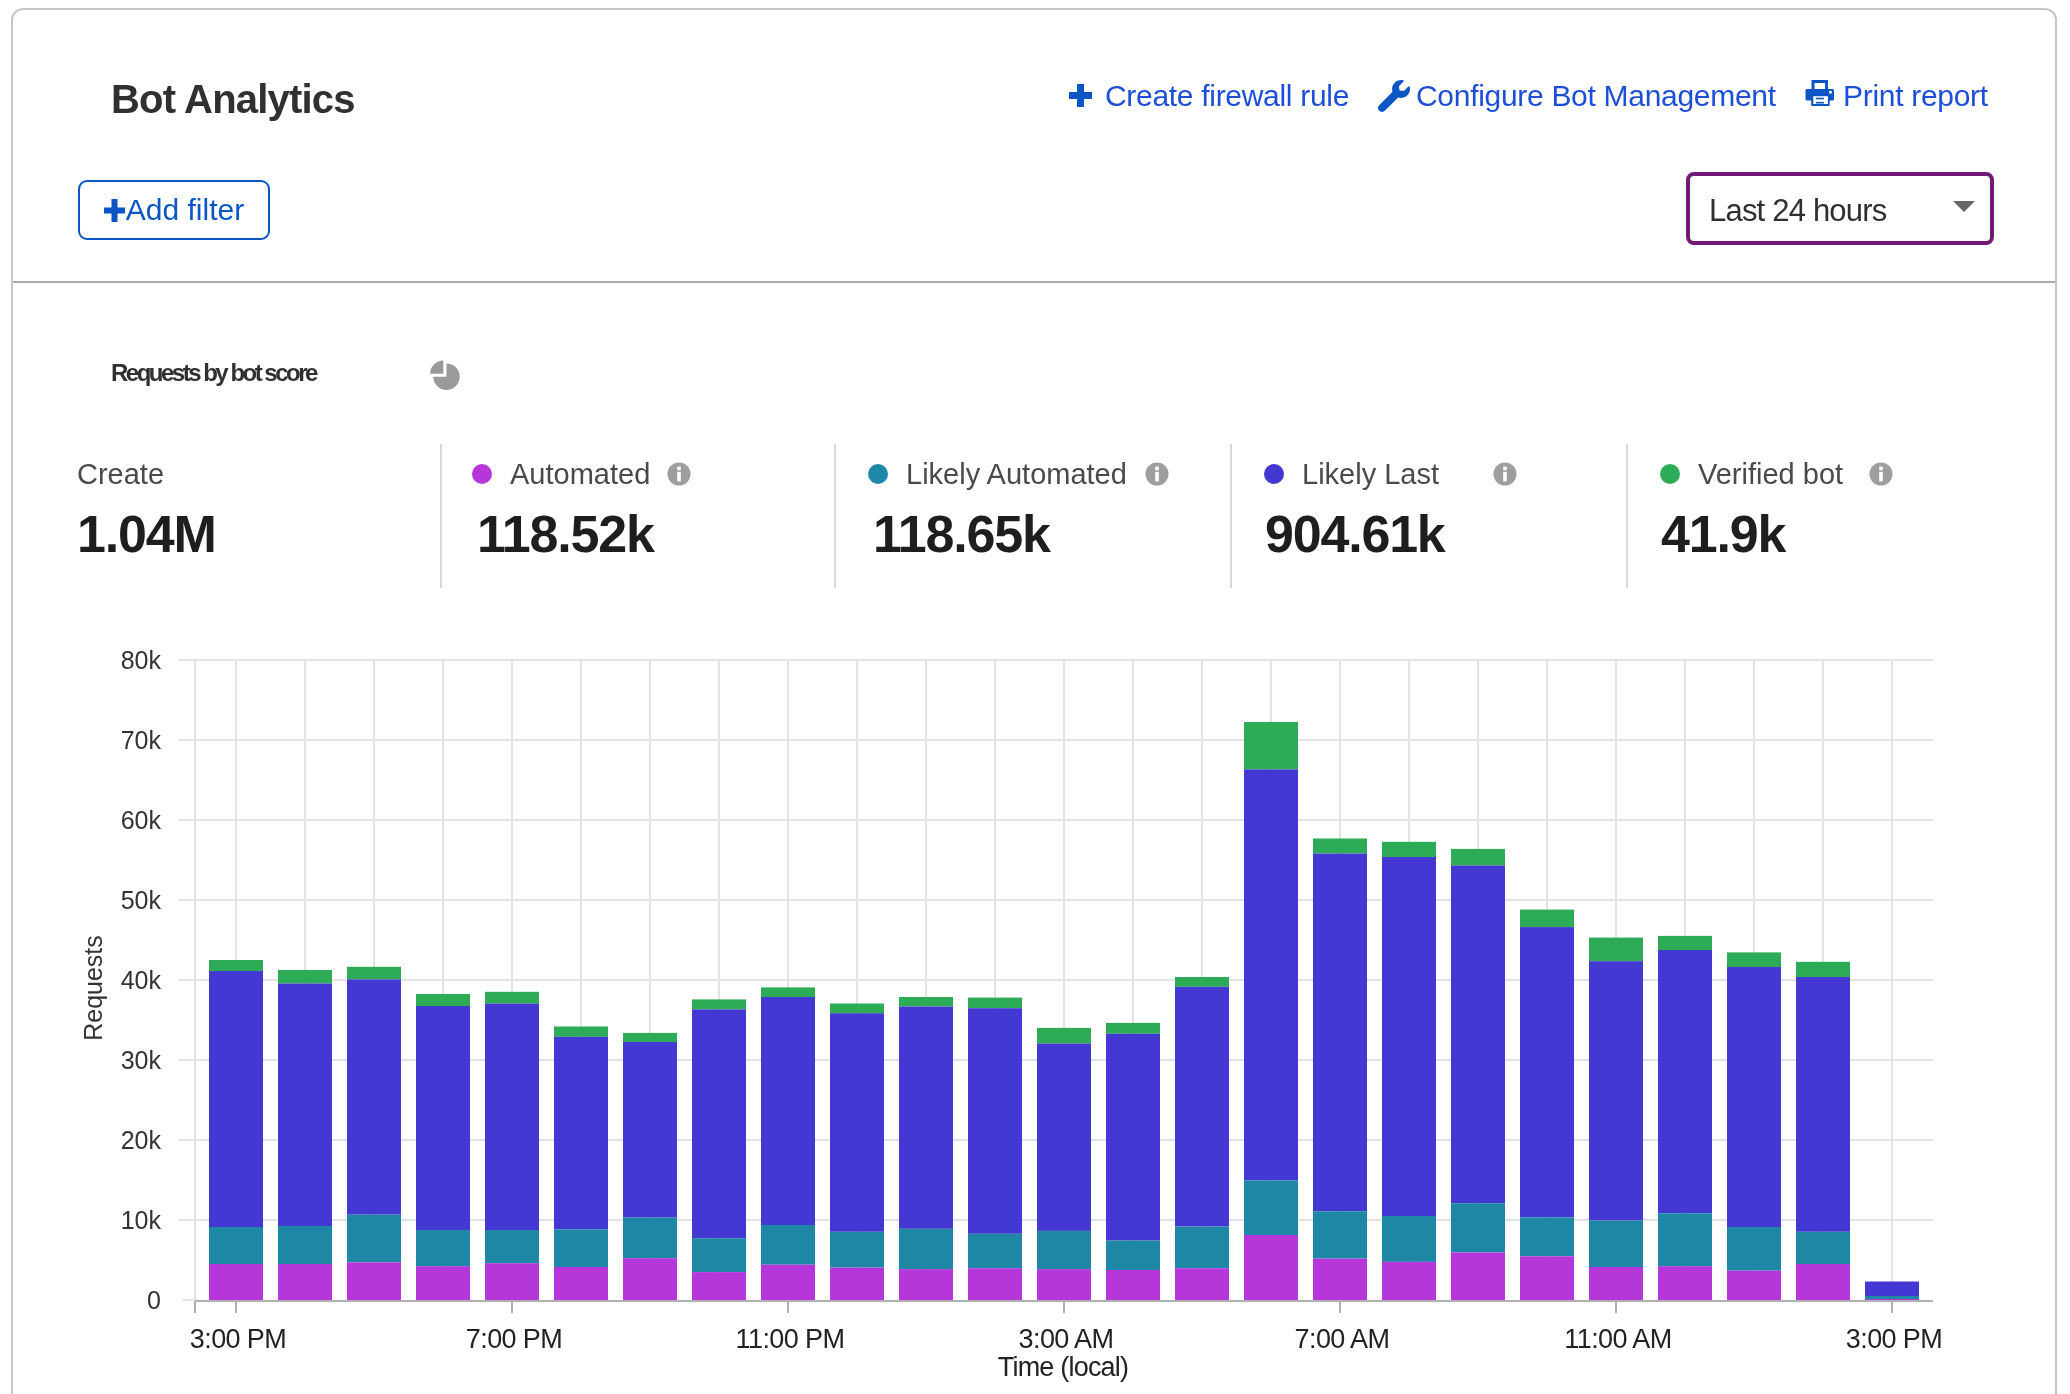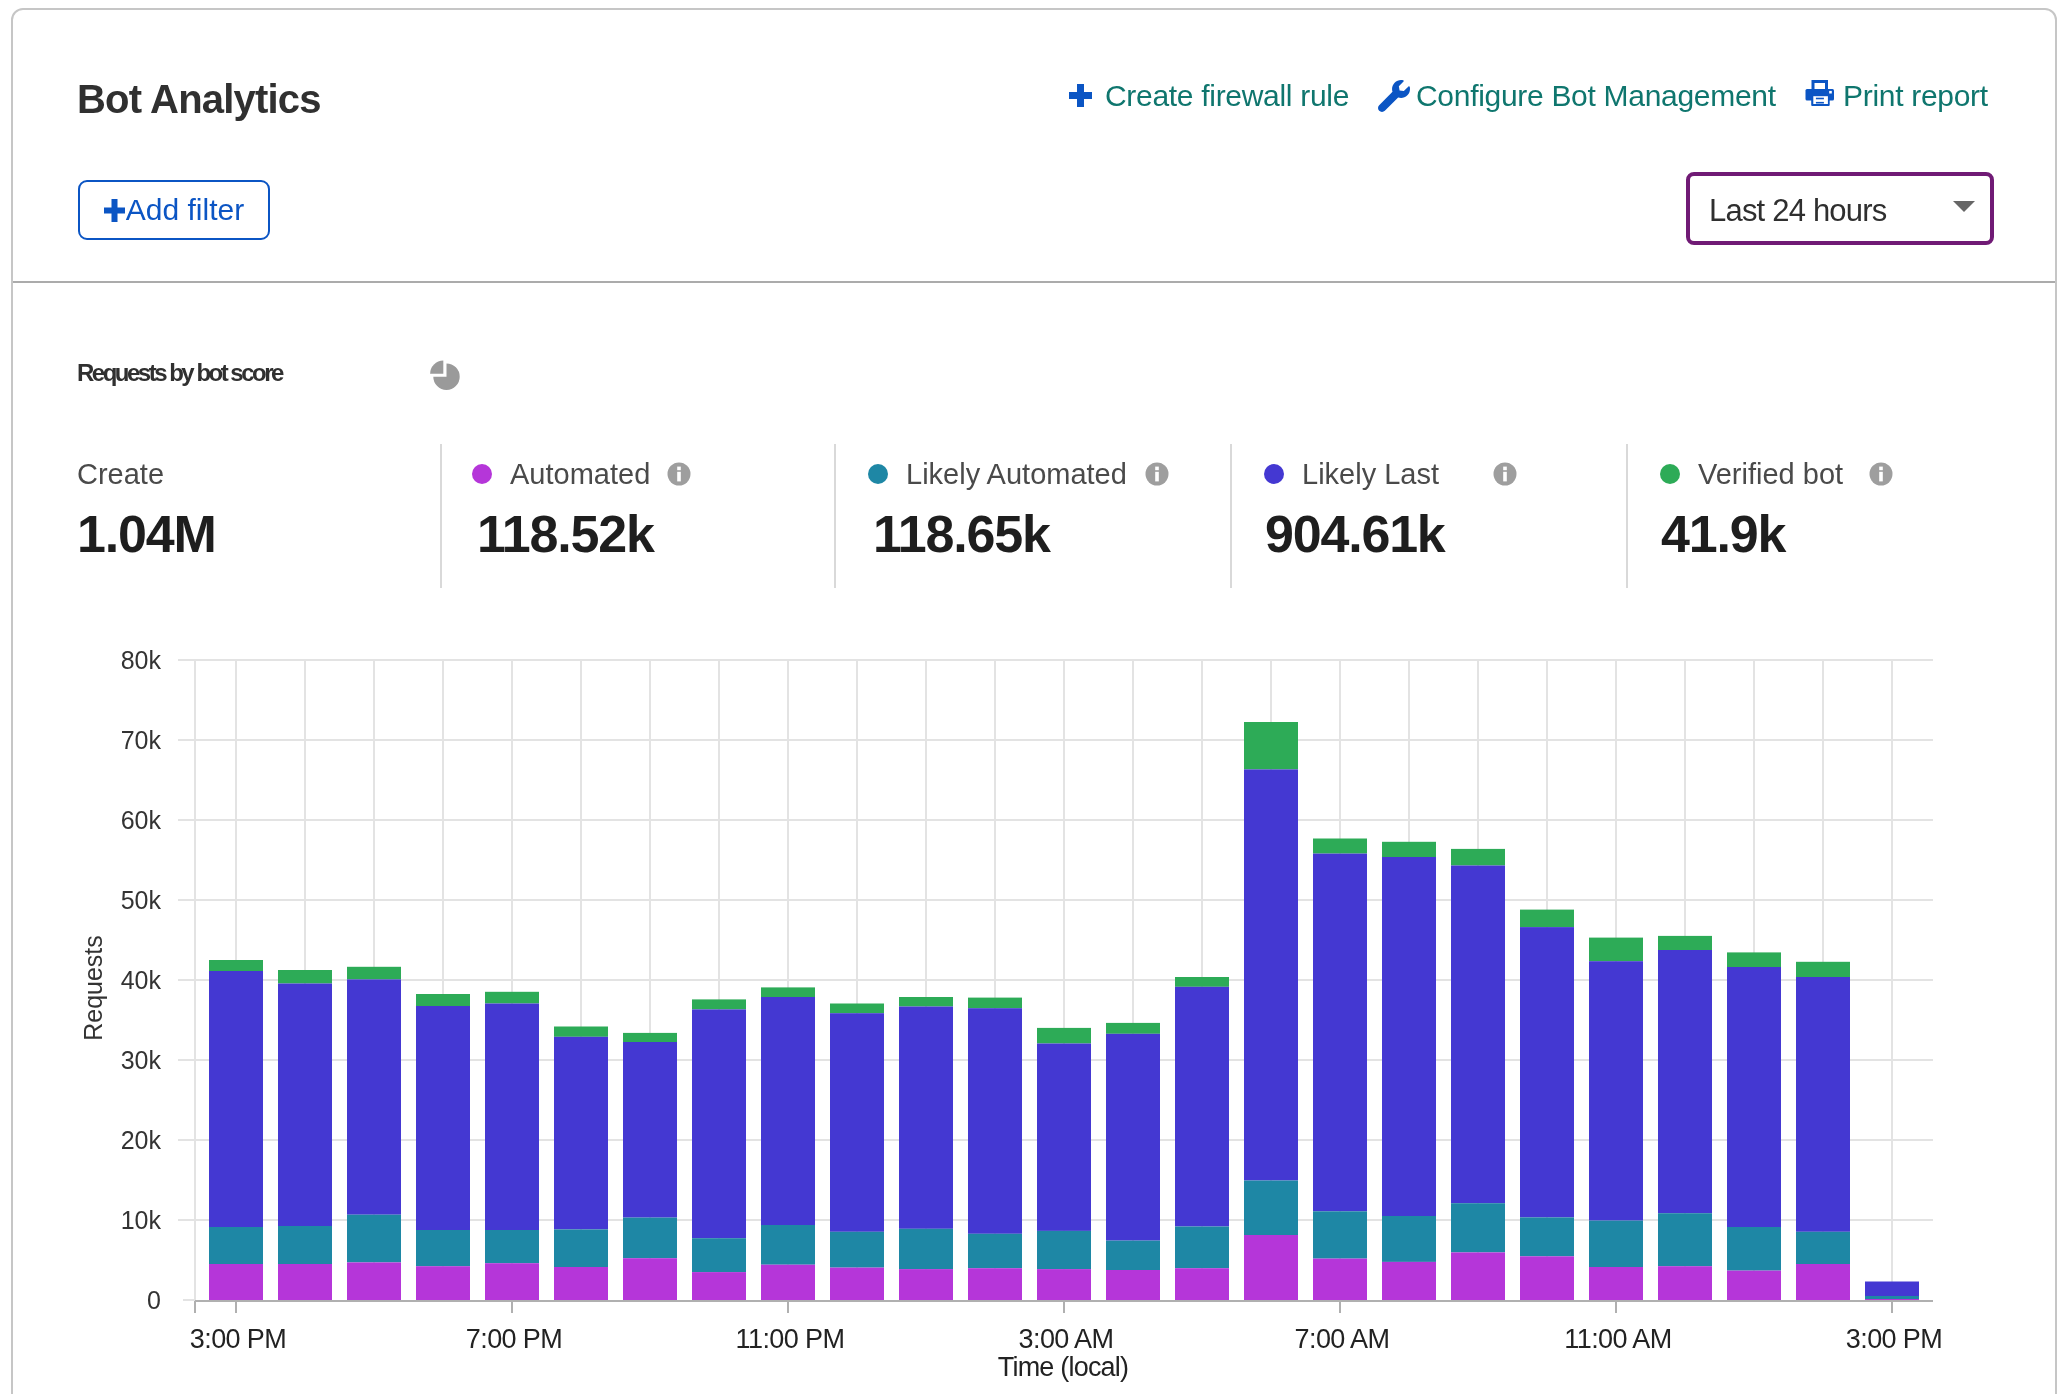--- a/index.html
+++ b/index.html
@@ -1,19 +1,19 @@
 <!DOCTYPE html>
 <html><head><meta charset="utf-8">
 <style>
 html,body{margin:0;padding:0;background:#fff;font-family:"Liberation Sans",sans-serif;}
 body{width:2070px;height:1394px;overflow:hidden;position:relative;}
 .abs{position:absolute;}
 .card{position:absolute;left:11px;top:8px;width:2042px;height:1560px;border:2px solid #c6c6c6;border-radius:12px;}
-.h1{position:absolute;font-size:40px;font-weight:bold;color:#303030;letter-spacing:-0.8px;}
-.link{position:absolute;font-size:30px;color:#0f766e;letter-spacing:-0.3px;}
+.h1{position:absolute;font-size:40px;font-weight:bold;color:#303030;letter-spacing:-0.8px;margin-left:34px;}
+.link{position:absolute;font-size:30px;color:#1d4ed8;letter-spacing:-0.3px;}
 .slabel{position:absolute;font-size:29px;color:#4a4a4a;}
 .snum{position:absolute;font-size:52px;font-weight:bold;color:#1e1e1e;letter-spacing:-1.2px;}
 .btn{position:absolute;left:78px;top:180px;width:188px;height:56px;border:2px solid #0b55c4;border-radius:9px;display:flex;align-items:center;justify-content:center;gap:1px;}
 .btn span{font-size:30px;color:#0b55c4;}
 .sel{position:absolute;left:1686px;top:172px;width:300px;height:65px;border:4px solid #701a75;border-radius:8px;}
 .sel span{position:absolute;left:19px;top:17px;font-size:31px;color:#2f2f2f;letter-spacing:-0.8px;}
 </style></head>
 <body>
 <div class="card"></div>
 <div class="abs" style="left:13px;top:281px;width:2042px;height:2px;background:#ababab"></div>

